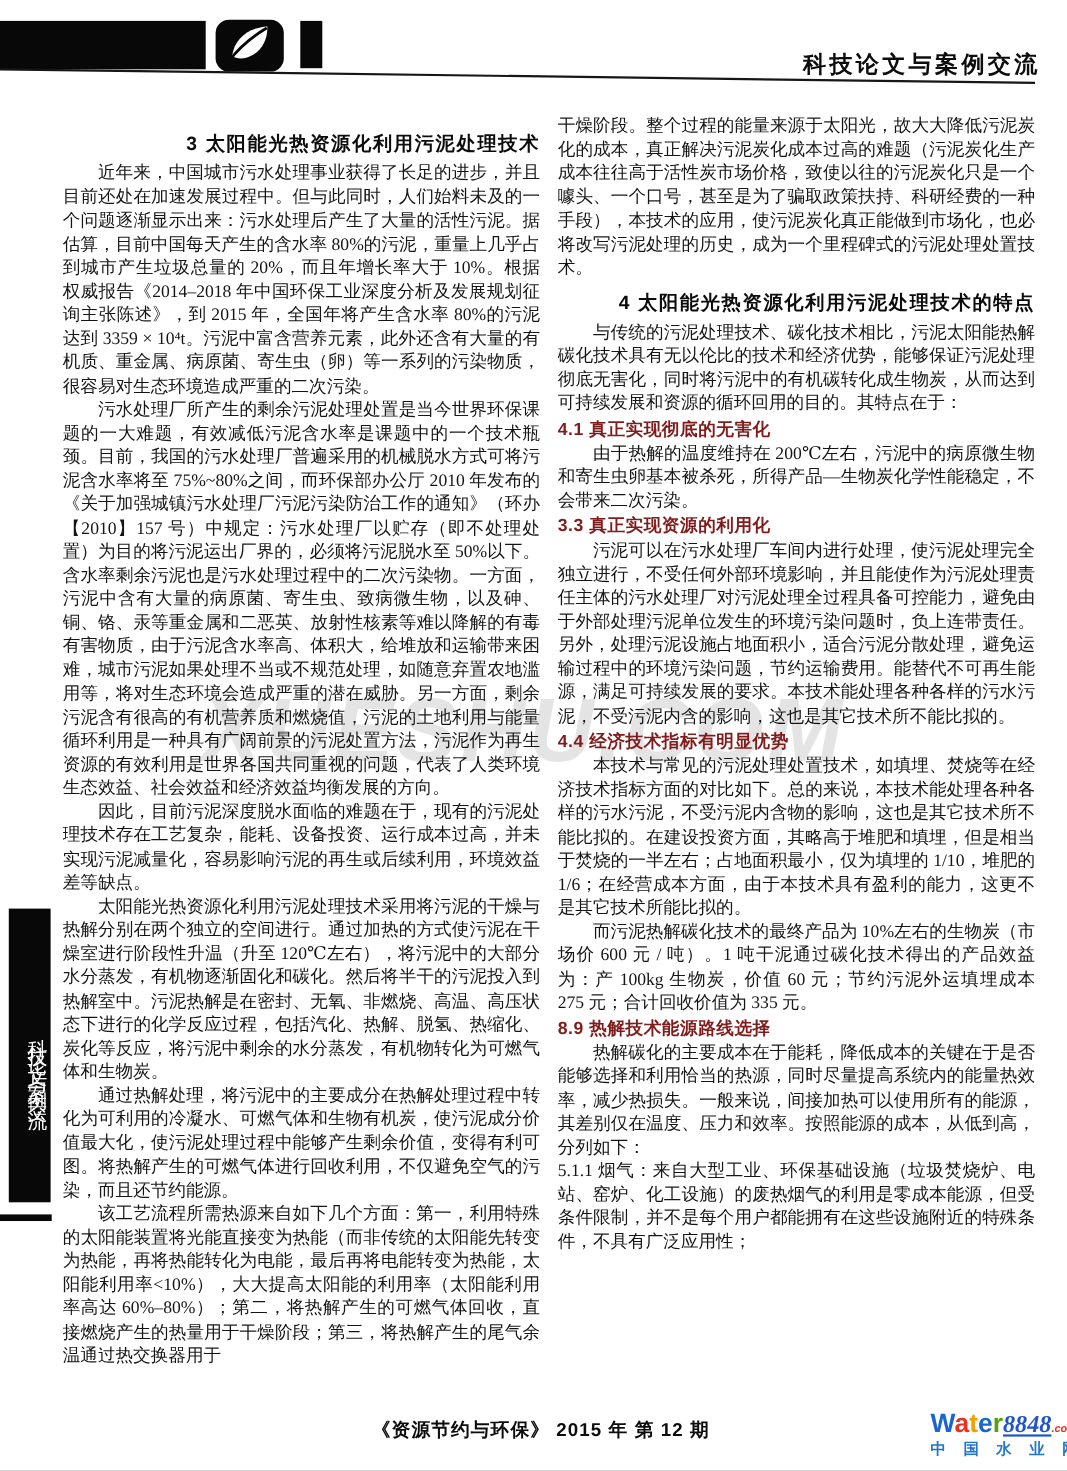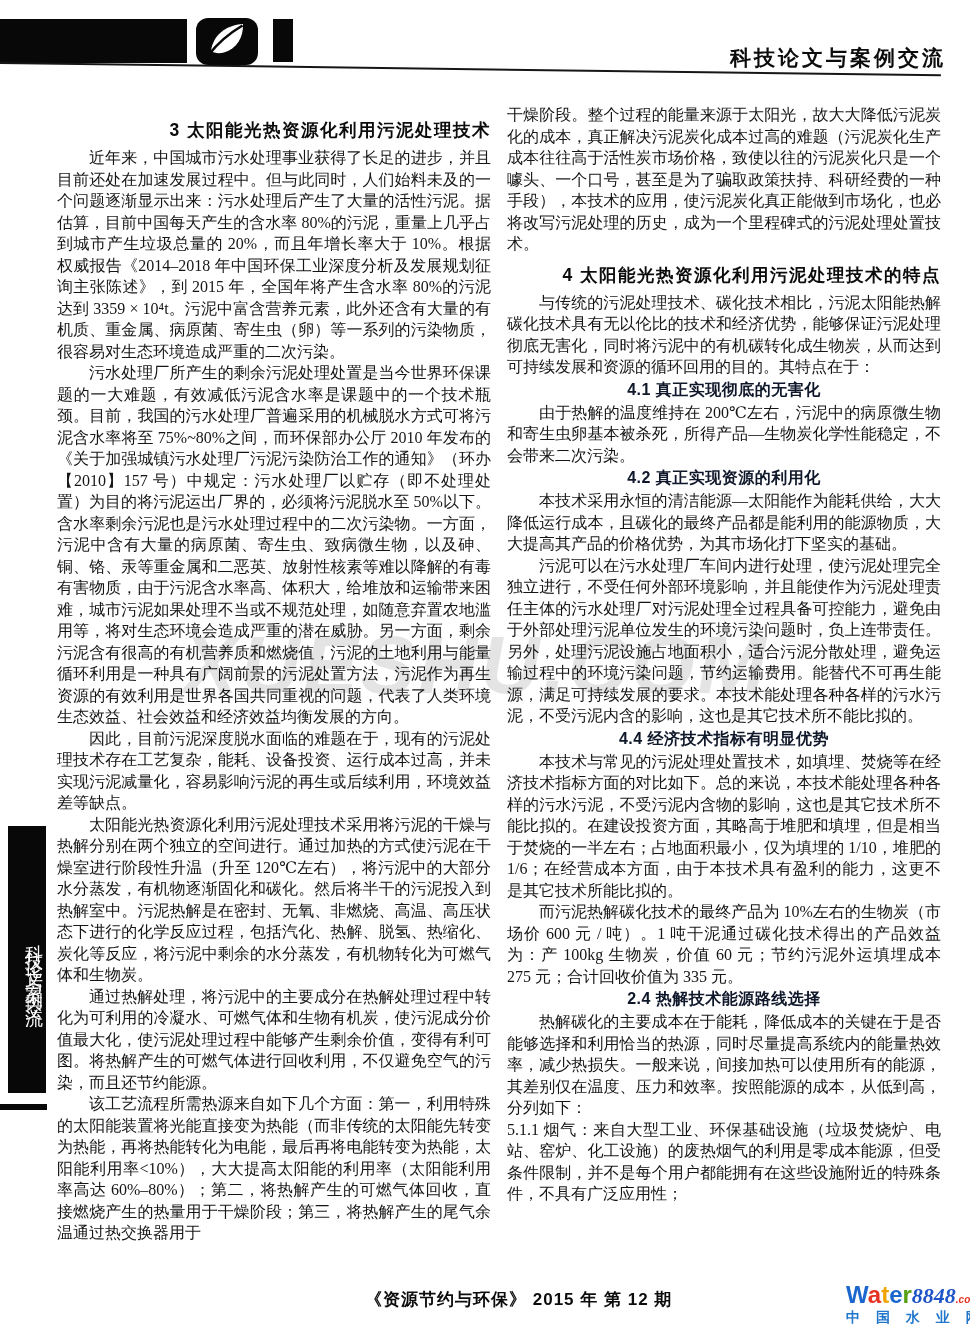--- a/index.html
+++ b/index.html
@@ -41,33 +41,33 @@
   .col p{margin:0;font-size:16px;line-height:21.5px;text-indent:2em;}
   .col p.noindent{text-indent:0;}
   .col h2{
     margin:8px 0 5px;font-size:17.5px;letter-spacing:1.5px;
     font-family:"Liberation Sans","DejaVu Sans",sans-serif;font-weight:bold;color:#0c0c0c;
     text-align:right;
   }
   .col h2.first{margin-top:0;}
   .col h3{
     margin:2px 0 1px;font-size:16px;letter-spacing:0.5px;
-    font-family:"Liberation Sans","DejaVu Sans",sans-serif;font-weight:bold;color:#0f172a;
-    text-align:center;
+    font-family:"Liberation Sans","DejaVu Sans",sans-serif;font-weight:bold;color:#7f1d1d;
+    text-align:left;
   }
   
   .journal-line{
     position:absolute;left:338px;top:1288px;
     font-family:"Liberation Sans","DejaVu Sans",sans-serif;
-    font-weight:bold;font-size:17px;letter-spacing:1px;color:#0c0c0c;white-space:nowrap;z-index:2;margin-left:27px;
+    font-weight:bold;font-size:17px;letter-spacing:1px;color:#0c0c0c;white-space:nowrap;z-index:2;
   }
   .site-logo{position:absolute;left:846px;top:1283px;width:120px;z-index:2;line-height:1;}
   .logo-row1{font-family:"Liberation Sans","DejaVu Sans",sans-serif;font-weight:bold;font-size:24px;white-space:nowrap;}
   .lw{color:#1a66cc;} .la{color:#e63322;} .lt{color:#f0a300;} .le{color:#1a66cc;} .lr{color:#55a014;}
-  .lnum{font-family:"Liberation Serif","DejaVu Serif",serif;font-style:italic;font-weight:bold;font-size:22px;color:#1f55c8;}
+  .lnum{font-family:"Liberation Serif","DejaVu Serif",serif;font-style:italic;font-weight:bold;font-size:22px;color:#1f55c8;text-decoration:underline;}
   .ltld{font-size:10px;color:#e63322;font-style:italic;}
   .logo-row2{margin-top:3px;font-family:"Liberation Sans","DejaVu Sans",sans-serif;font-weight:bold;font-size:14px;letter-spacing:6px;color:#2277cc;white-space:nowrap;}
 </style>
 </head>
 <body>
 
 <div class="page">
 
   <div class="watermark">XUESHU.COM</div>
 
@@ -98,27 +98,26 @@
     <p>通过热解处理，将污泥中的主要成分在热解处理过程中转化为可利用的冷凝水、可燃气体和生物有机炭，使污泥成分价值最大化，使污泥处理过程中能够产生剩余价值，变得有利可图。将热解产生的可燃气体进行回收利用，不仅避免空气的污染，而且还节约能源。</p>
     <p>该工艺流程所需热源来自如下几个方面：第一，利用特殊的太阳能装置将光能直接变为热能（而非传统的太阳能先转变为热能，再将热能转化为电能，最后再将电能转变为热能，太阳能利用率&lt;10%），大大提高太阳能的利用率（太阳能利用率高达 60%–80%）；第二，将热解产生的可燃气体回收，直接燃烧产生的热量用于干燥阶段；第三，将热解产生的尾气余温通过热交换器用于</p>
   </section>
 
   <section class="col col-right">
     <p class="noindent">干燥阶段。整个过程的能量来源于太阳光，故大大降低污泥炭化的成本，真正解决污泥炭化成本过高的难题（污泥炭化生产成本往往高于活性炭市场价格，致使以往的污泥炭化只是一个噱头、一个口号，甚至是为了骗取政策扶持、科研经费的一种手段），本技术的应用，使污泥炭化真正能做到市场化，也必将改写污泥处理的历史，成为一个里程碑式的污泥处理处置技术。</p>
     <h2>4 太阳能光热资源化利用污泥处理技术的特点</h2>
     <p>与传统的污泥处理技术、碳化技术相比，污泥太阳能热解碳化技术具有无以伦比的技术和经济优势，能够保证污泥处理彻底无害化，同时将污泥中的有机碳转化成生物炭，从而达到可持续发展和资源的循环回用的目的。其特点在于：</p>
     <h3>4.1 真正实现彻底的无害化</h3>
     <p>由于热解的温度维持在 200℃左右，污泥中的病原微生物和寄生虫卵基本被杀死，所得产品—生物炭化学性能稳定，不会带来二次污染。</p>
-    <h3>4.2 真正实现资源的利用化</h3>
-    <p>本技术采用永恒的清洁能源—太阳能作为能耗供给，大大降低运行成本，且碳化的最终产品都是能利用的能源物质，大大提高其产品的价格优势，为其市场化打下坚实的基础。</p>
+    <h3>3.3 真正实现资源的利用化</h3>
     <p>污泥可以在污水处理厂车间内进行处理，使污泥处理完全独立进行，不受任何外部环境影响，并且能使作为污泥处理责任主体的污水处理厂对污泥处理全过程具备可控能力，避免由于外部处理污泥单位发生的环境污染问题时，负上连带责任。另外，处理污泥设施占地面积小，适合污泥分散处理，避免运输过程中的环境污染问题，节约运输费用。能替代不可再生能源，满足可持续发展的要求。本技术能处理各种各样的污水污泥，不受污泥内含的影响，这也是其它技术所不能比拟的。</p>
     <h3>4.4 经济技术指标有明显优势</h3>
     <p>本技术与常见的污泥处理处置技术，如填埋、焚烧等在经济技术指标方面的对比如下。总的来说，本技术能处理各种各样的污水污泥，不受污泥内含物的影响，这也是其它技术所不能比拟的。在建设投资方面，其略高于堆肥和填埋，但是相当于焚烧的一半左右；占地面积最小，仅为填埋的 1/10，堆肥的 1/6；在经营成本方面，由于本技术具有盈利的能力，这更不是其它技术所能比拟的。</p>
     <p>而污泥热解碳化技术的最终产品为 10%左右的生物炭（市场价 600 元 / 吨）。1 吨干泥通过碳化技术得出的产品效益为：产 100kg 生物炭，价值 60 元；节约污泥外运填埋成本 275 元；合计回收价值为 335 元。</p>
-    <h3>2.4 热解技术能源路线选择</h3>
+    <h3>8.9 热解技术能源路线选择</h3>
     <p>热解碳化的主要成本在于能耗，降低成本的关键在于是否能够选择和利用恰当的热源，同时尽量提高系统内的能量热效率，减少热损失。一般来说，间接加热可以使用所有的能源，其差别仅在温度、压力和效率。按照能源的成本，从低到高，分列如下：</p>
     <p class="noindent">5.1.1 烟气：来自大型工业、环保基础设施（垃圾焚烧炉、电站、窑炉、化工设施）的废热烟气的利用是零成本能源，但受条件限制，并不是每个用户都能拥有在这些设施附近的特殊条件，不具有广泛应用性；</p>
   </section>
 
   <div class="journal-line">《资源节约与环保》  2015 年  第 12 期</div>
 
   <div class="site-logo">
     <div class="logo-row1">
       <span class="lw">W</span><span class="la">a</span><span class="lt">t</span><span class="le">e</span><span class="lr">r</span><span class="lnum">8848</span><span class="ltld">.com</span>
     </div>

